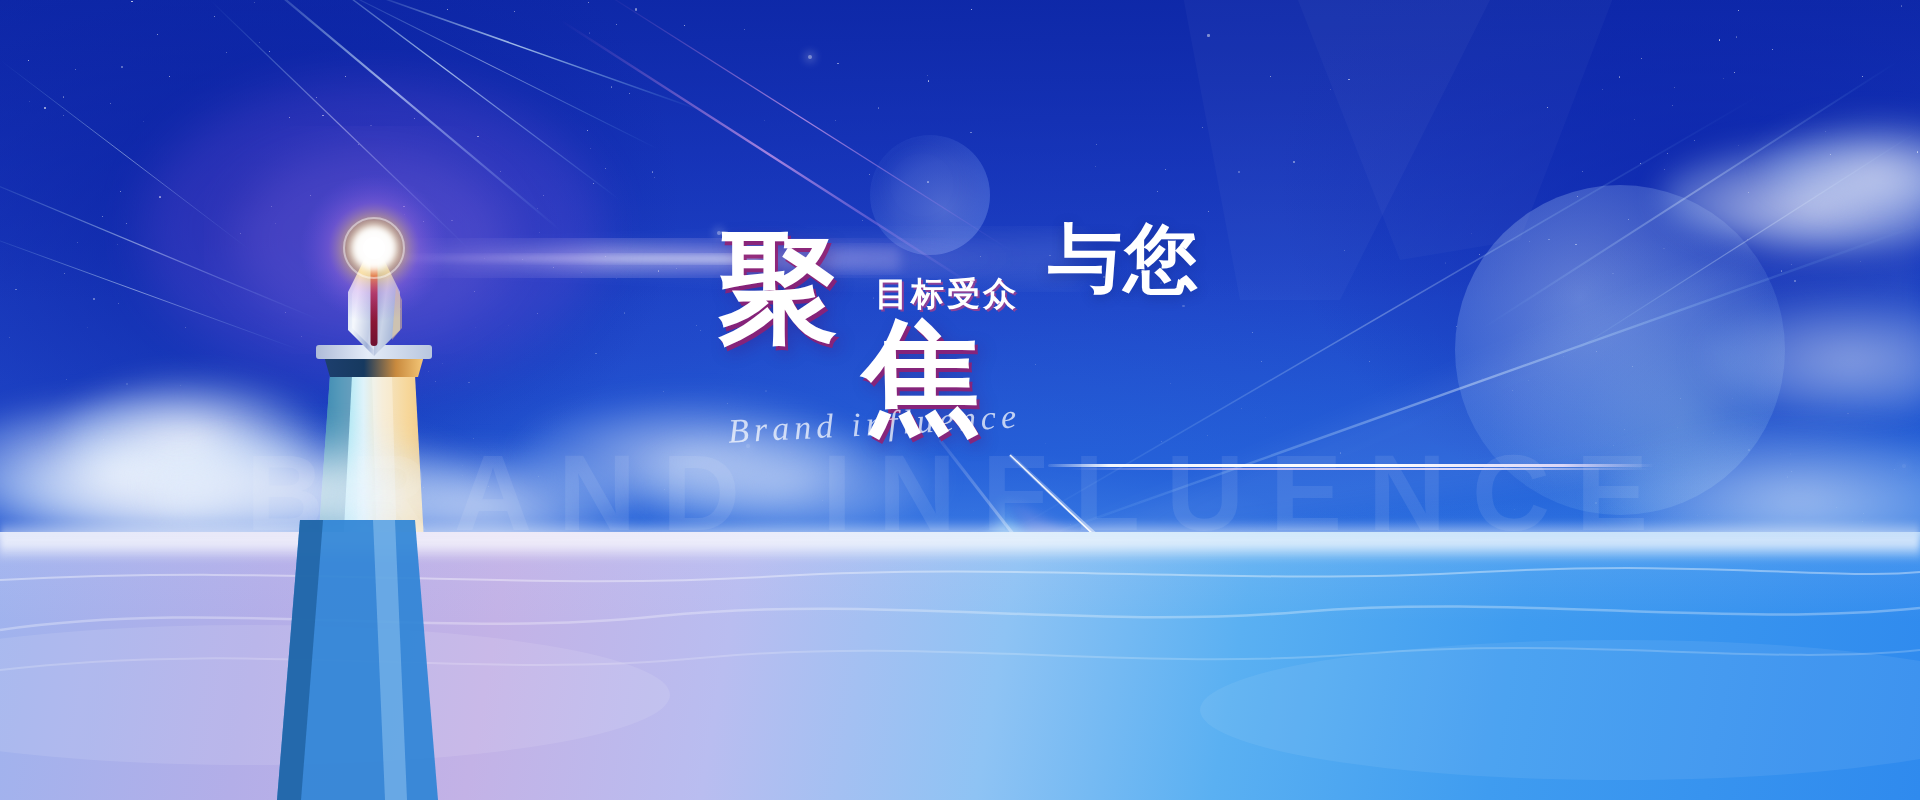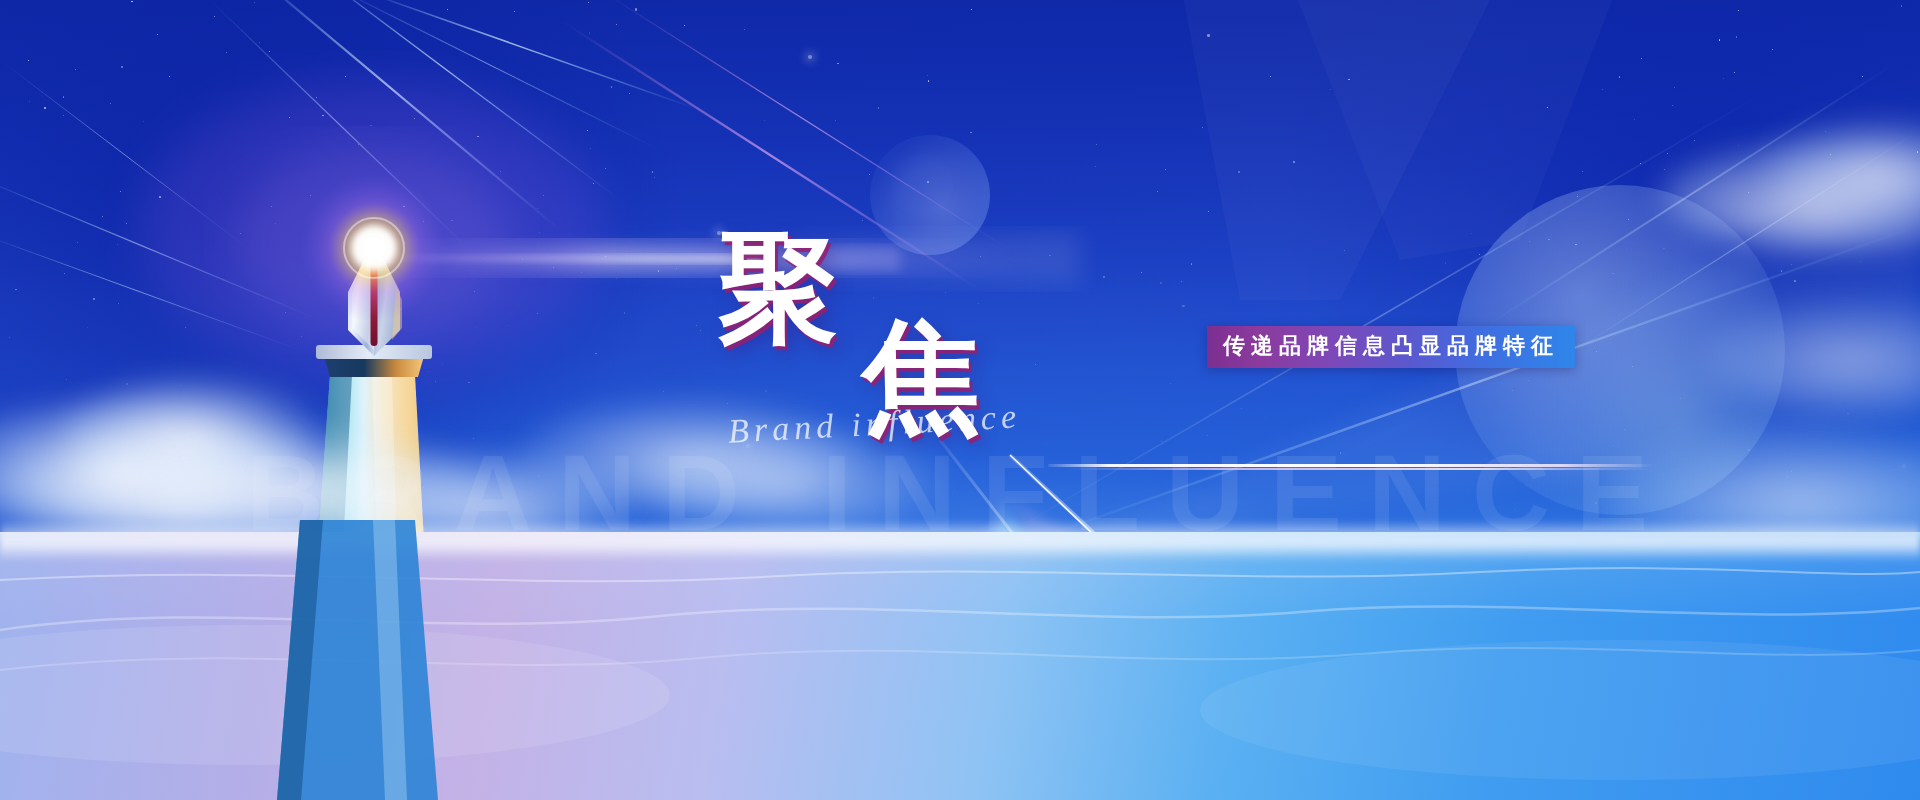--- a/index.html
+++ b/index.html
@@ -627,27 +627,28 @@
     <polygon points="45,0 160,0 183,280 22,280" fill="#2f84d6" opacity="0.92"></polygon>
     <polygon points="45,0 68,0 46,280 22,280" fill="#1e5f9e" opacity="0.75"></polygon>
     <polygon points="118,0 140,0 152,280 130,280" fill="#bfe6ff" opacity="0.35"></polygon>
   </svg>
 
   <div id="copy">
 
     <div class="ju">聚</div>
     <div class="jiao">焦</div>
 
+    <div class="audience">目标受众</div>
 
     <div class="script">Brand influence</div>
 
     <div class="line-a">
+      <span class="withyou">与您</span>
     </div>
 
-    <div class="badge">传递品牌信息凸显品牌特征</div>
 
 
     <div class="rule">
       <div class="r1"></div>
         <div class="r2"></div>
     </div>
   </div>
 </div>
 
 </body></html>

